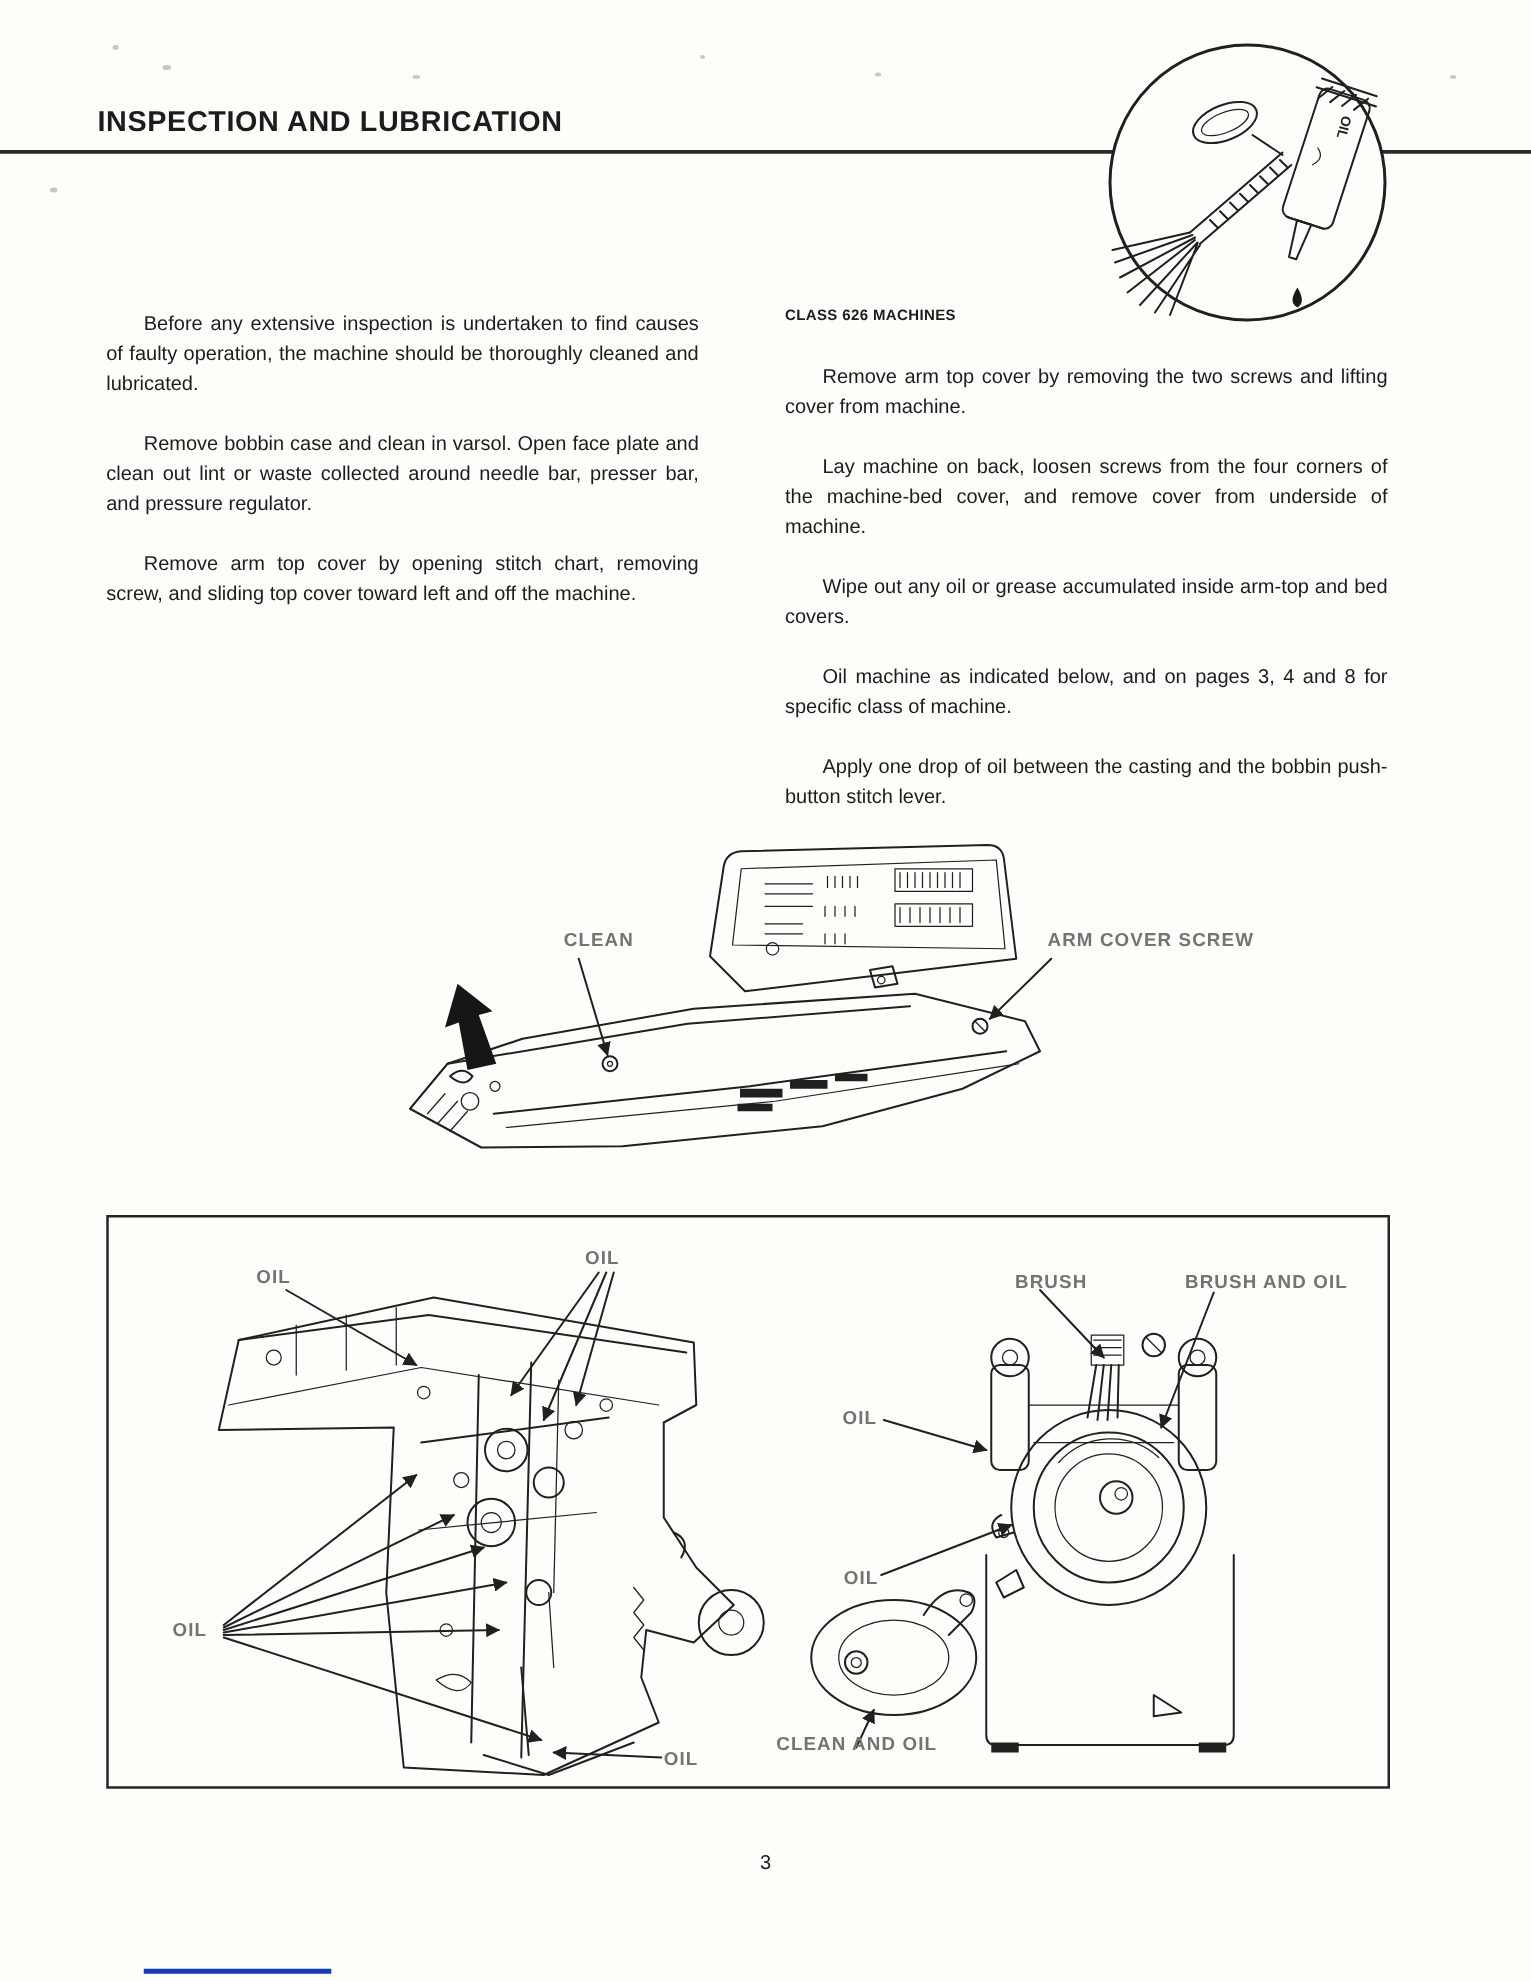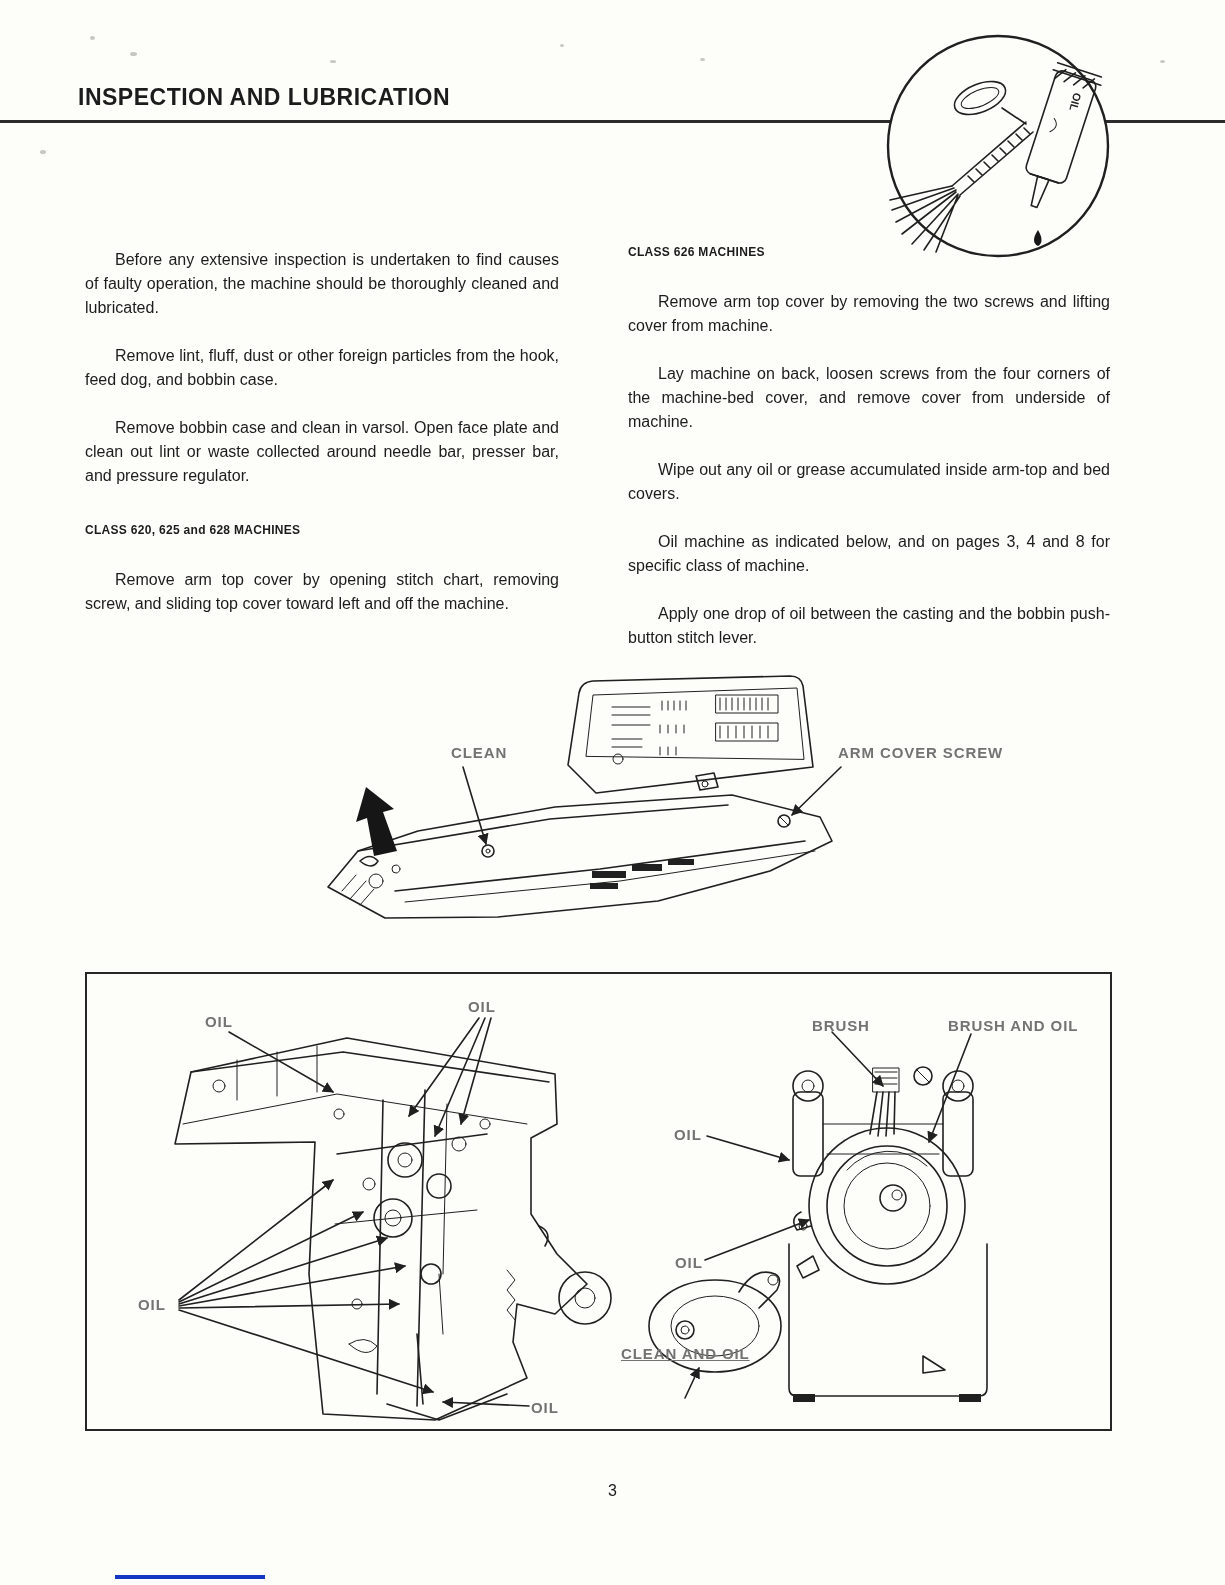--- a/index.html
+++ b/index.html
@@ -76,23 +76,21 @@
         <path d="M170 96 q8 6 0 14" class="thin"></path>
       </g>
 
       <path d="M160 206 q7 12 0 16 q-8 -4 0 -16" fill="#181818" stroke="none"></path>
     </g>
     <text transform="translate(196 68) rotate(105)" font-size="11" font-weight="bold" fill="#202020">OIL</text>
   </svg>
 
   <div class="col col-left">
     <p class="body-par">Before any extensive inspection is undertaken to find causes of faulty operation, the machine should be thoroughly cleaned and lubricated.</p>
-    <p class="body-par">Remove lint, fluff, dust or other foreign particles from the hook, feed dog, and bobbin case.</p>
     <p class="body-par">Remove bobbin case and clean in varsol. Open face plate and clean out lint or waste collected around needle bar, presser bar, and pressure regulator.</p>
-    <h3 class="sec-heading">CLASS 620, 625 and 628 MACHINES</h3>
     <p class="body-par">Remove arm top cover by opening stitch chart, removing screw, and sliding top cover toward left and off the machine.</p>
   </div>
 
   <div class="col col-right">
     <h3 class="sec-heading">CLASS 626 MACHINES</h3>
     <p class="body-par">Remove arm top cover by removing the two screws and lifting cover from machine.</p>
     <p class="body-par">Lay machine on back, loosen screws from the four corners of the machine-bed cover, and remove cover from underside of machine.</p>
     <p class="body-par">Wipe out any oil or grease accumulated inside arm-top and bed covers.</p>
     <p class="body-par">Oil machine as indicated below, and on pages 3, 4 and 8 for specific class of machine.</p>
     <p class="body-par">Apply one drop of oil between the casting and the bobbin push-button stitch lever.</p>
@@ -257,18 +255,18 @@
   </div>
 
   <div class="fig-label" style="left:205px;top:1013px;">OIL</div>
   <div class="fig-label" style="left:468px;top:998px;">OIL</div>
   <div class="fig-label" style="left:138px;top:1296px;">OIL</div>
   <div class="fig-label" style="left:531px;top:1399px;">OIL</div>
   <div class="fig-label" style="left:812px;top:1017px;">BRUSH</div>
   <div class="fig-label" style="left:948px;top:1017px;">BRUSH AND OIL</div>
   <div class="fig-label" style="left:674px;top:1126px;">OIL</div>
   <div class="fig-label" style="left:675px;top:1254px;">OIL</div>
-  <div class="fig-label" style="left:621px;top:1345px;text-decoration:underline;">CLEAN AND OIL</div>
+  <div class="fig-label" style="left:621px;top:1387px;">CLEAN AND OIL</div>
 
   <div class="page-number">3</div>
   <div class="blue-line"></div>
 
 </div>
 
 </body></html>

